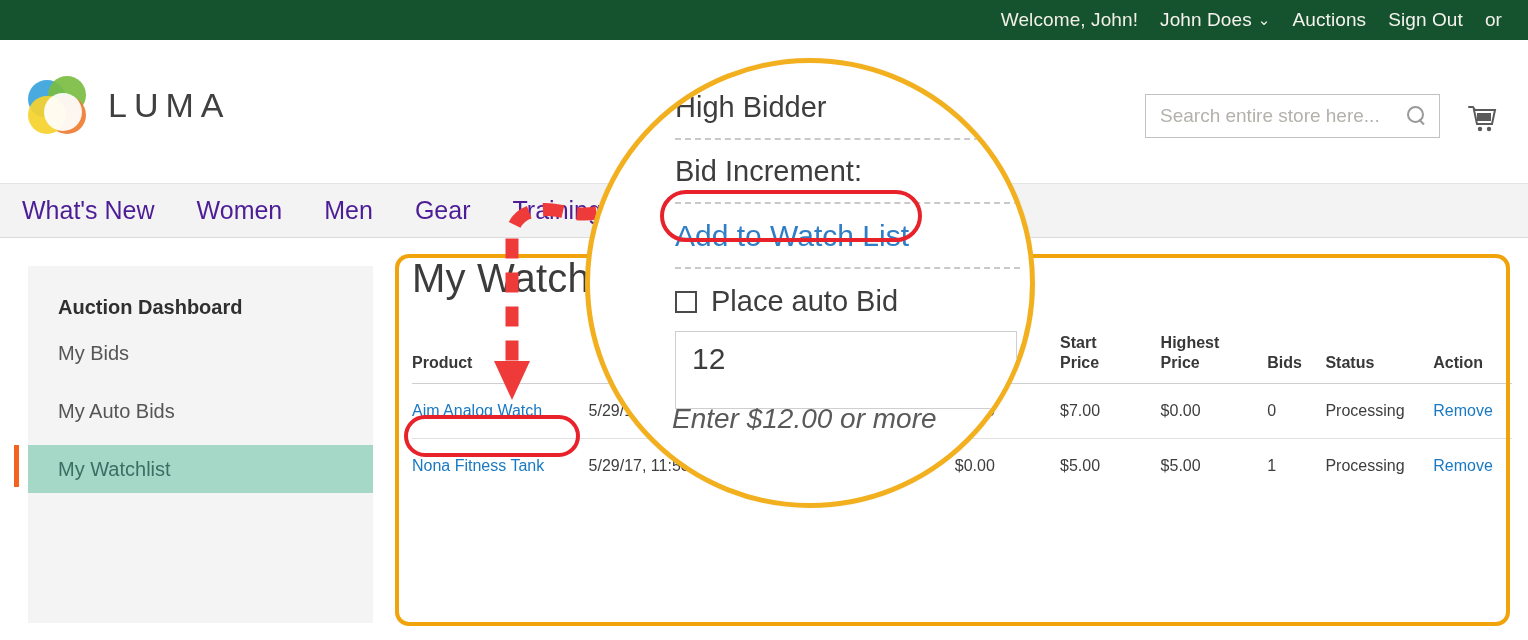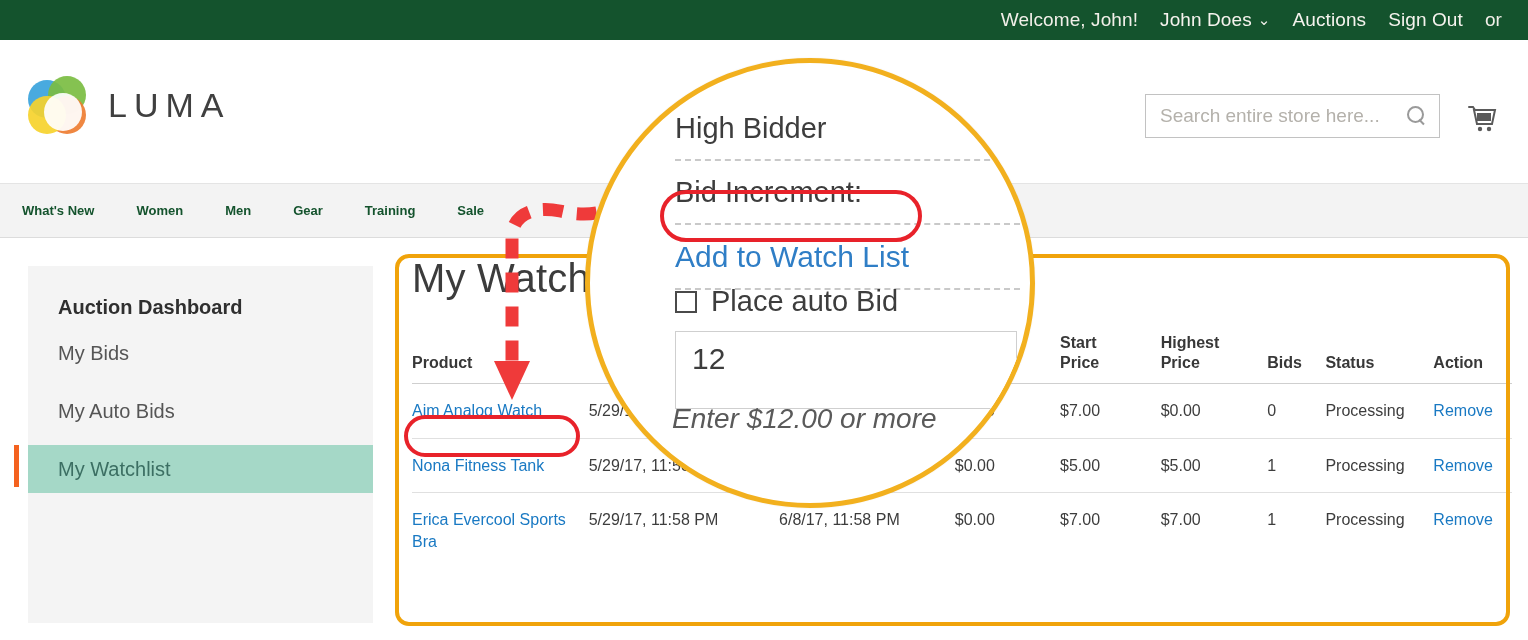--- a/index.html
+++ b/index.html
@@ -50,21 +50,21 @@
   .mag:before{content:"";position:absolute;width:13px;height:13px;border:2px solid #9a9a9a;border-radius:50%;left:0;top:0;}
   .mag:after{content:"";position:absolute;width:7px;height:2px;background:#9a9a9a;transform:rotate(45deg);left:11px;top:15px;}
   .cart{position:absolute;right:26px;top:50px;width:40px;height:40px;}
   
   .nav{
     position:absolute;left:0;top:183px;width:1528px;height:55px;
     background:#f3f3f3;border-top:1px solid #e4e4e4;border-bottom:1px solid #dcdcdc;
     display:flex;align-items:center;box-sizing:border-box;padding-left:22px;
   }
   .nav .navitem{
-    font-size:13px;color:#14532d;font-weight:bold;margin-right:42px;white-space:nowrap;
+    font-size:25px;color:#4c1d95;font-weight:normal;margin-right:42px;white-space:nowrap;
   }
   
   .sidebar{
     position:absolute;left:28px;top:266px;width:345px;height:357px;background:#f4f4f4;
   }
   .sb-head{
     font-size:20px;font-weight:bold;color:#2f2f2f;padding:30px 0 0 30px;
   }
   .sb-item{
     font-size:20px;color:#555;height:48px;line-height:48px;padding-left:30px;
@@ -103,21 +103,21 @@
     border:4px solid #f0a30a;border-radius:14px;box-sizing:border-box;pointer-events:none;
   }
   .magnifier{
     position:absolute;left:585px;top:58px;width:450px;height:450px;border-radius:50%;
     background:#ffffff;border:5px solid #f2b01e;box-sizing:border-box;overflow:hidden;
     box-shadow:0 0 0 1px rgba(0,0,0,.02);
   }
   .mg-inner{position:absolute;left:0;top:0;width:450px;height:450px;}
   .mg-row{
     position:absolute;left:85px;width:345px;font-size:29px;color:#3d3d3d;
-    border-bottom:2px dashed #c9c9c9;padding-bottom:14px;margin-top:21px;
+    border-bottom:2px dashed #c9c9c9;padding-bottom:14px;
   }
   .mg-1{top:28px;}
   .mg-2{top:92px;}
   .mg-3{top:156px;}
   .mg-3 .lnk{color:#2f7ec6;font-size:30px;}
   .mg-check{position:absolute;left:85px;top:222px;font-size:29px;color:#3d3d3d;display:flex;align-items:center;}
   .cbox{
     width:22px;height:22px;border:2px solid #4a4a4a;display:inline-block;margin-right:14px;
     background:#fff;box-sizing:border-box;
   }
@@ -233,31 +233,20 @@
       <td>5/29/17, 11:58 PM</td>
       <td>6/9/17, 11:58 PM</td>
       <td>$0.00</td>
       <td>$5.00</td>
       <td>$5.00</td>
       <td>1</td>
       <td>Processing</td>
       <td class="link"><span class="lnk">Remove</span></td>
     </tr>
 
-    <tr>
-      <td class="link"><span class="lnk">Erica Evercool Sports Bra</span></td>
-      <td>5/29/17, 11:58 PM</td>
-      <td>6/8/17, 11:58 PM</td>
-      <td>$0.00</td>
-      <td>$7.00</td>
-      <td>$7.00</td>
-      <td>1</td>
-      <td>Processing</td>
-      <td class="link"><span class="lnk">Remove</span></td>
-    </tr>
   </tbody>
     </table>
 </div>
 
 <div class="ann-rect"></div>
 
 <svg class="arrow" viewBox="0 0 140 225">
   <path d="M136 12 C120 30 95 32 70 26 C40 20 22 32 22 52 L22 178" stroke="#ef3a3a" stroke-width="13" fill="none" stroke-dasharray="20 14" stroke-linecap="butt"></path>
   <polygon points="22,215 4,176 40,176" fill="#ef3a3a"></polygon>
 </svg>

